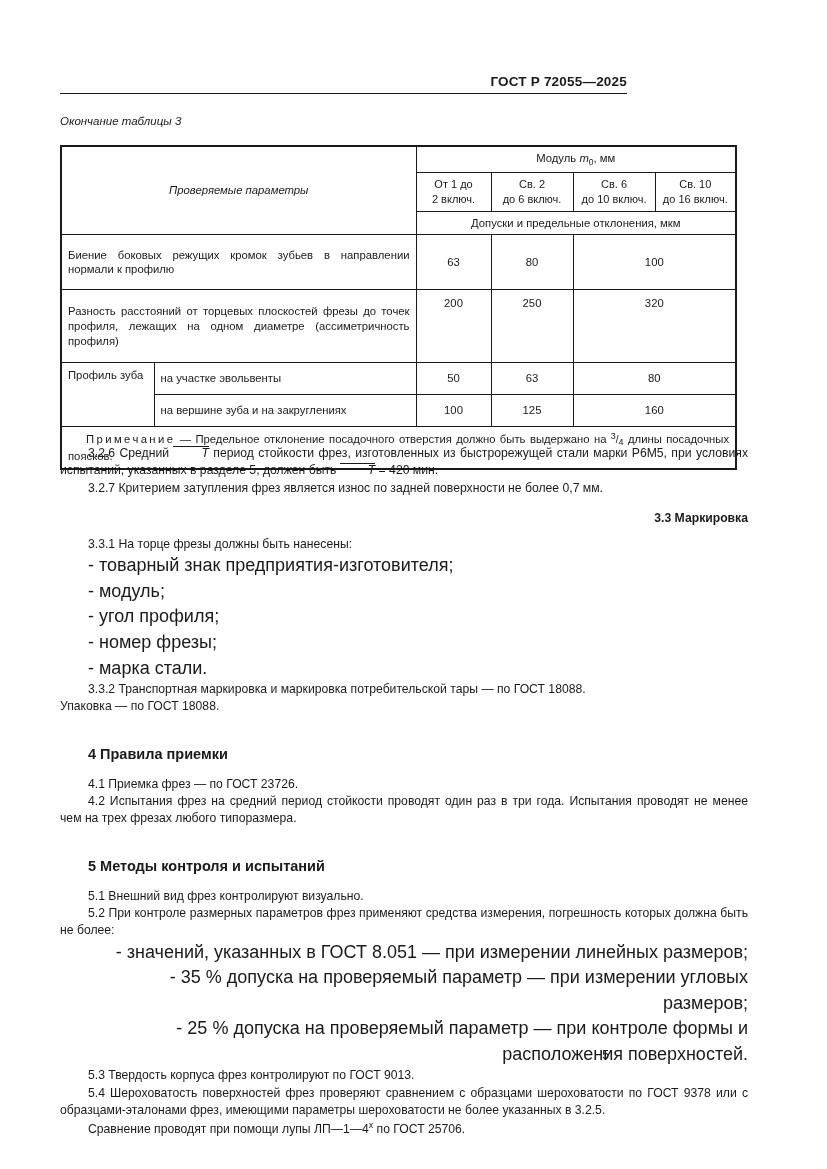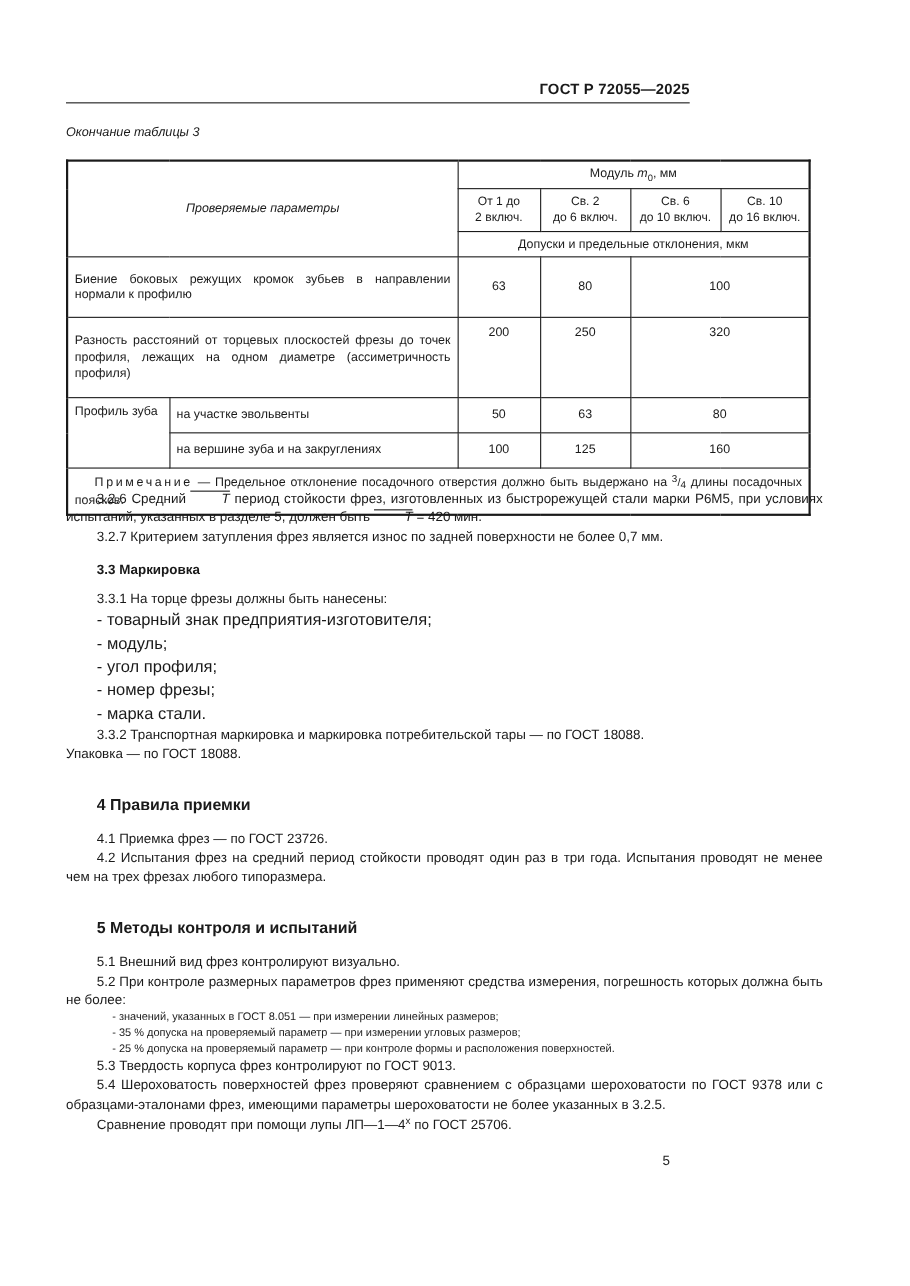--- a/index.html
+++ b/index.html
@@ -114,37 +114,38 @@
     margin: 0;
     font-size: 12.2px;
     line-height: 1.42;
     text-align: justify;
     text-align-last: left;
     text-indent: 28px;
   }
   p.para.noind { text-indent: 0; }
   p.dash {
     margin: 0;
-    font-size: 15px;
+    font-size: 18px;
     line-height: 1.42;
     text-indent: 28px;
     text-align: left;
   }
   p.dash2 {
     margin: 0;
-    font-size: 10px;
+    font-size: 18px;
     line-height: 1.42;
     text-indent: 42px;
-    text-align: left;
+    text-align: right;
   }
   h3.sub {
     margin: 14px 0 11px 0;
     font-size: 12.2px;
     font-weight: bold;
     text-indent: 28px;
+    text-align: right;
   }
   h2.sect {
     margin: 30px 0 14px 0;
     font-size: 14.5px;
     font-weight: bold;
     text-indent: 28px;
   }
   .ovl {
     font-style: italic;
     border-top: 1px solid #1a1a1a;

